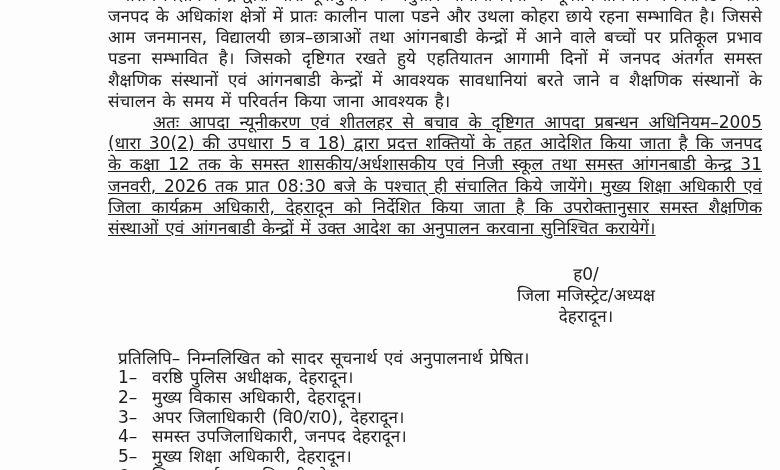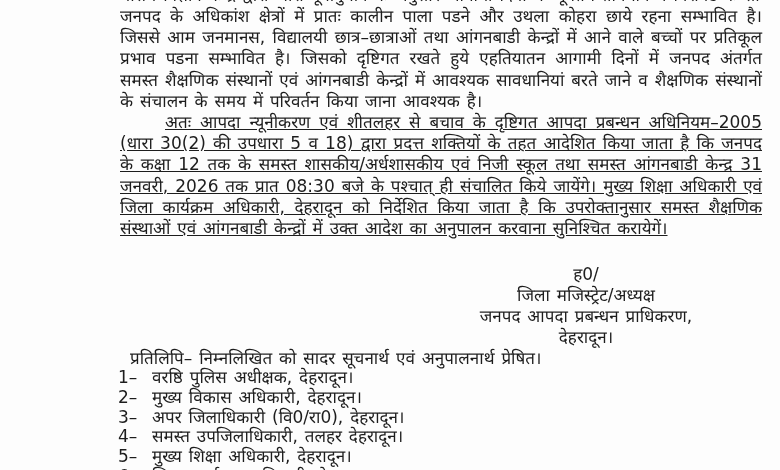--- a/index.html
+++ b/index.html
@@ -25,21 +25,21 @@
     top: -15px;
     left: 120px;
     right: 18px;
     text-align: justify;
     white-space: nowrap;
     overflow: hidden;
   }
   .body-text {
     position: absolute;
     top: 6px;
-    left: 120px;
+    left: 108px;
     right: 18px;
   }
   .body-text p {
     margin: 0;
     text-align: justify;
   }
   .body-text p.indented {
     text-indent: 45px;
     text-decoration: underline;
   }
@@ -49,21 +49,21 @@
     left: 426px;
     width: 320px;
     text-align: center;
     line-height: 21px;
     margin-top: 21px;
   }
   .signature-block div { white-space: nowrap; }
   .copy-heading {
     position: absolute;
     top: 348px;
-    left: 130px;
+    left: 118px;
     right: 18px;
     white-space: nowrap;
   }
   .copy-list {
     position: absolute;
     top: 368px;
     left: 118px;
     right: 18px;
     line-height: 19.8px;
   }
@@ -86,42 +86,41 @@
   <div class="clip-top">मौसम विज्ञान केन्द्र द्वारा जारी पूर्वानुमान के अनुसार आगामी दिनों में न्यूनतम तापमान में गिरावट के साथ</div>
 
   <div class="body-text">
     <p>जनपद के अधिकांश क्षेत्रों में प्रातः कालीन पाला पडने और उथला कोहरा छाये रहना सम्भावित है। जिससे आम जनमानस, विद्यालयी छात्र–छात्राओं तथा आंगनबाडी केन्द्रों में आने वाले बच्चों पर प्रतिकूल प्रभाव पडना सम्भावित है। जिसको दृष्टिगत रखते हुये एहतियातन आगामी दिनों में जनपद अंतर्गत समस्त शैक्षणिक संस्थानों एवं आंगनबाडी केन्द्रों में आवश्यक सावधानियां बरते जाने  व शैक्षणिक संस्थानों के संचालन के समय में परिवर्तन किया जाना आवश्यक है।</p>
     <p class="indented">अतः आपदा न्यूनीकरण एवं शीतलहर से बचाव के दृष्टिगत आपदा प्रबन्धन अधिनियम–2005 (धारा 30(2) की उपधारा 5 व 18)  द्वारा प्रदत्त शक्तियों के तहत आदेशित किया जाता है कि जनपद के कक्षा 12 तक के समस्त शासकीय/अर्धशासकीय एवं निजी स्कूल तथा समस्त आंगनबाडी केन्द्र 31 जनवरी, 2026 तक प्रात 08:30 बजे के पश्चात् ही संचालित किये जायेंगे। मुख्य शिक्षा अधिकारी एवं जिला कार्यक्रम अधिकारी, देहरादून को निर्देशित किया जाता है कि उपरोक्तानुसार समस्त शैक्षणिक संस्थाओं एवं आंगनबाडी केन्द्रों में उक्त आदेश का अनुपालन करवाना सुनिश्चित करायेगें।</p>
   </div>
 
   <div class="signature-block">
     <div>ह0/</div>
     <div>जिला मजिस्ट्रेट/अध्यक्ष</div>
-    <div>जनपद आपदा प्रबन्धन प्राधिकरण,</div>
     <div>देहरादून।</div>
   </div>
 
   <div class="copy-heading">प्रतिलिपि– निम्नलिखित को सादर सूचनार्थ एवं अनुपालनार्थ प्रेषित।</div>
 
   <div class="copy-list">
     <div class="copy-item">
       <span class="num">1–</span>
       <span class="txt">वरष्ठि पुलिस अधीक्षक, देहरादून।</span>
     </div>
     <div class="copy-item">
       <span class="num">2–</span>
       <span class="txt">मुख्य विकास अधिकारी, देहरादून।</span>
     </div>
     <div class="copy-item">
       <span class="num">3–</span>
       <span class="txt">अपर जिलाधिकारी (वि0/रा0), देहरादून।</span>
     </div>
     <div class="copy-item">
       <span class="num">4–</span>
-      <span class="txt">समस्त उपजिलाधिकारी, तलहर देहरादून।</span>
+      <span class="txt">समस्त उपजिलाधिकारी, जनपद देहरादून।</span>
     </div>
     <div class="copy-item">
       <span class="num">5–</span>
       <span class="txt">मुख्य शिक्षा अधिकारी, देहरादून।</span>
     </div>
 
     <div class="copy-item">
       <span class="num">6–</span>
       <span class="txt">जिला कार्यक्रम अधिकारी, देहरादून।</span>
     </div>

